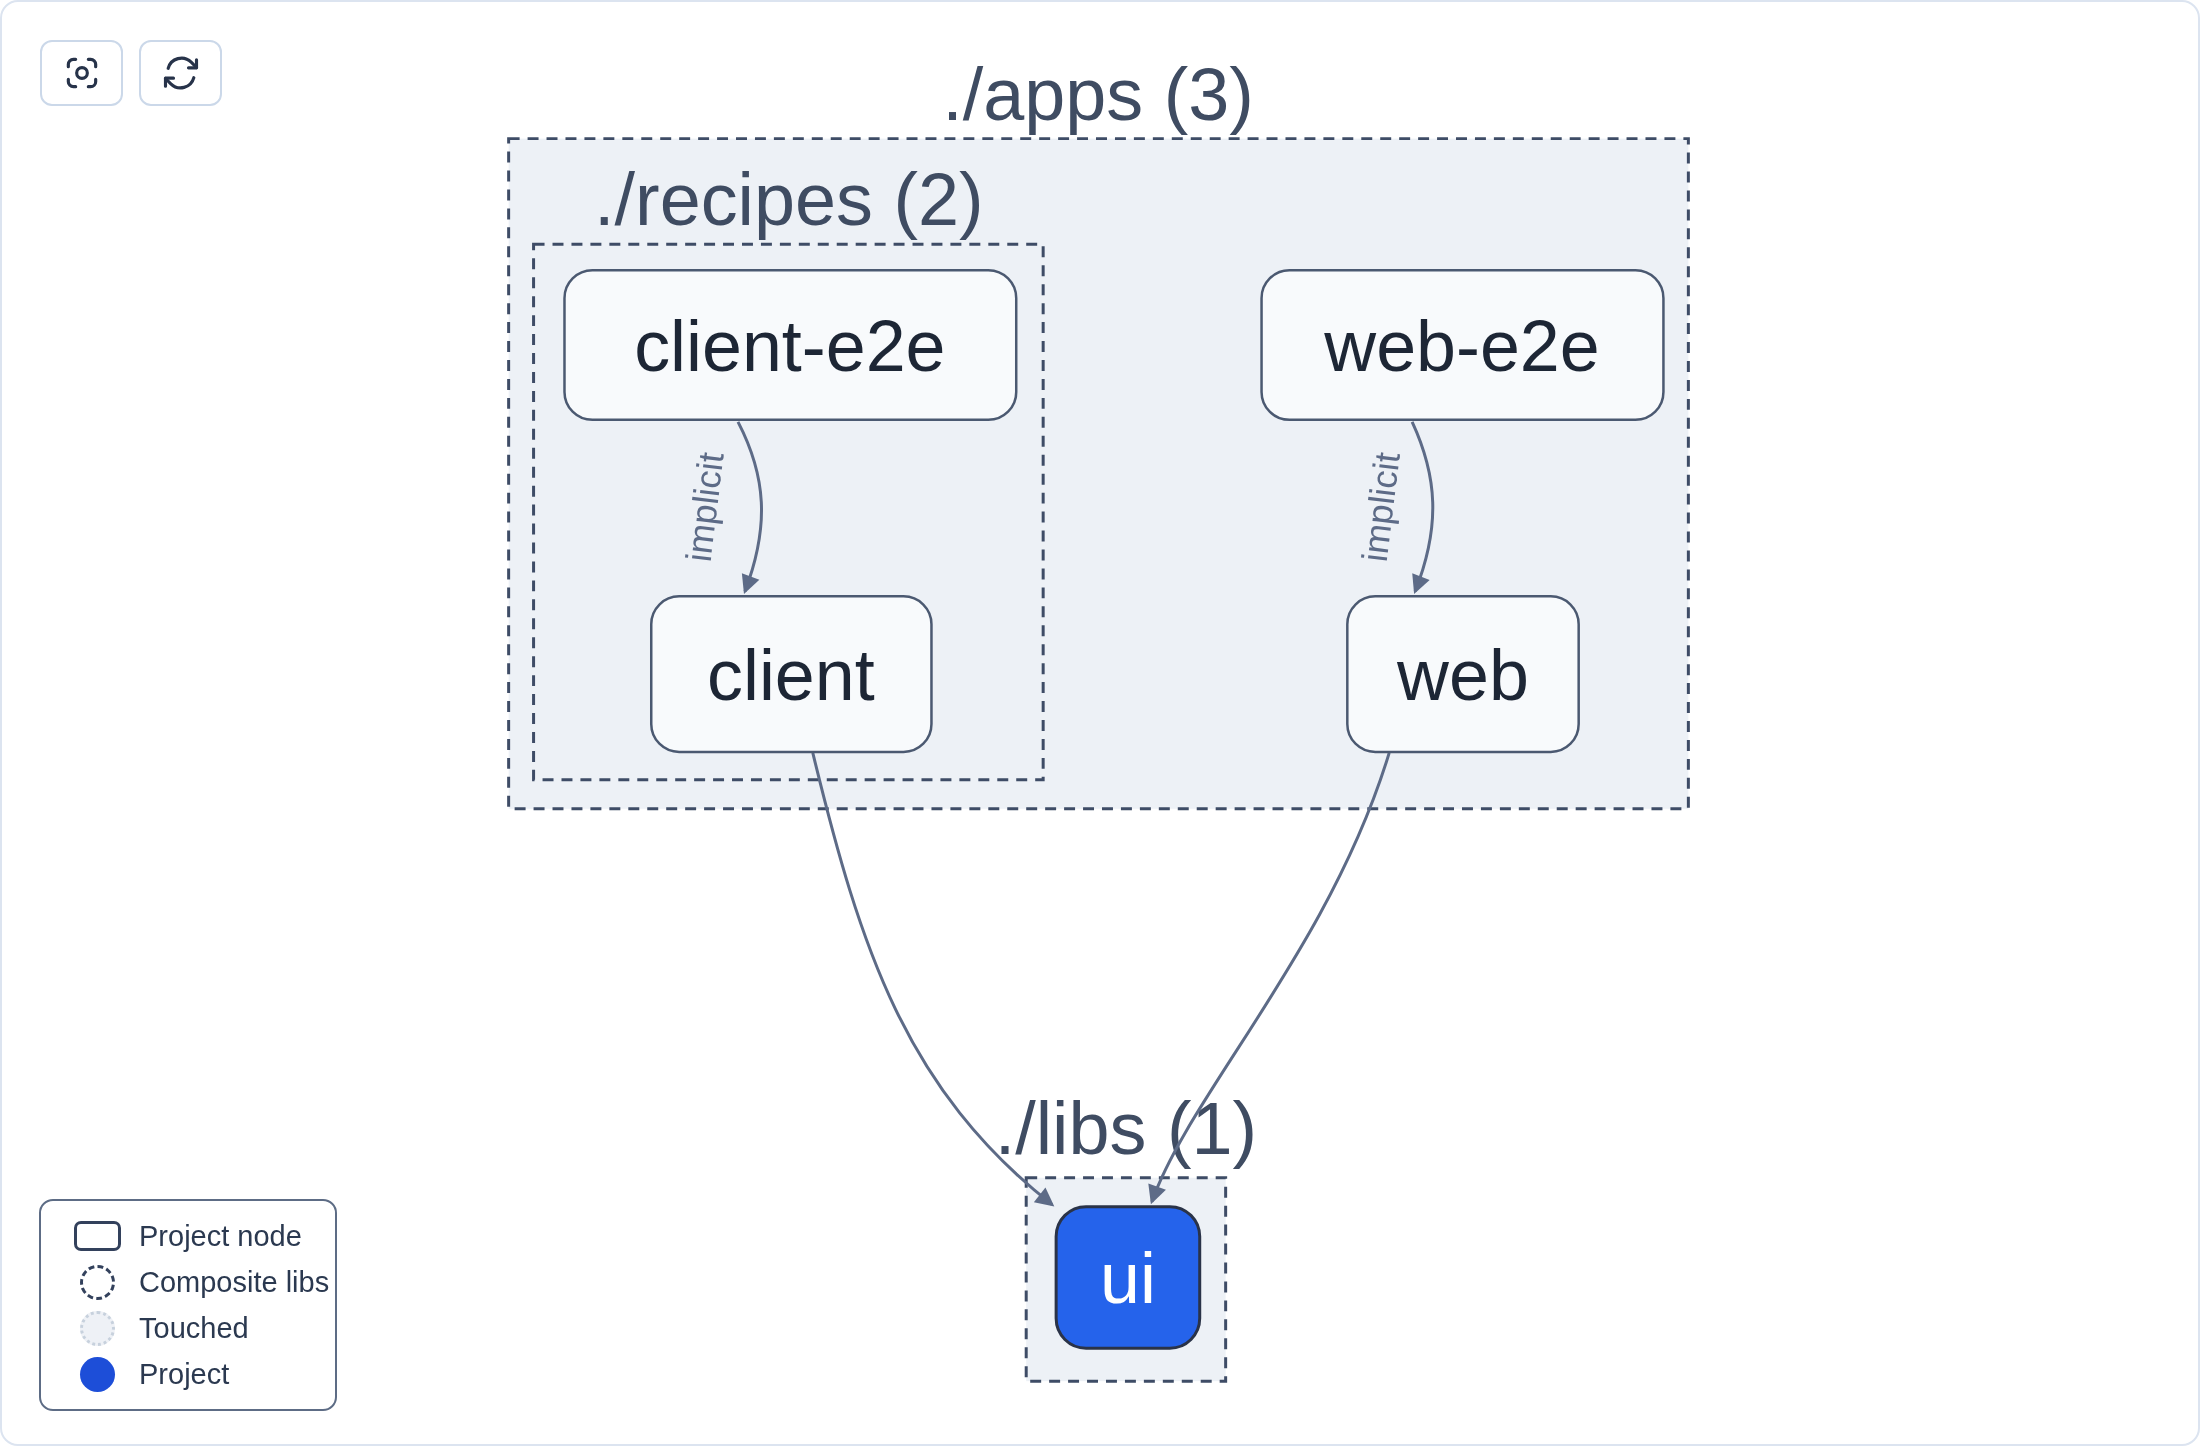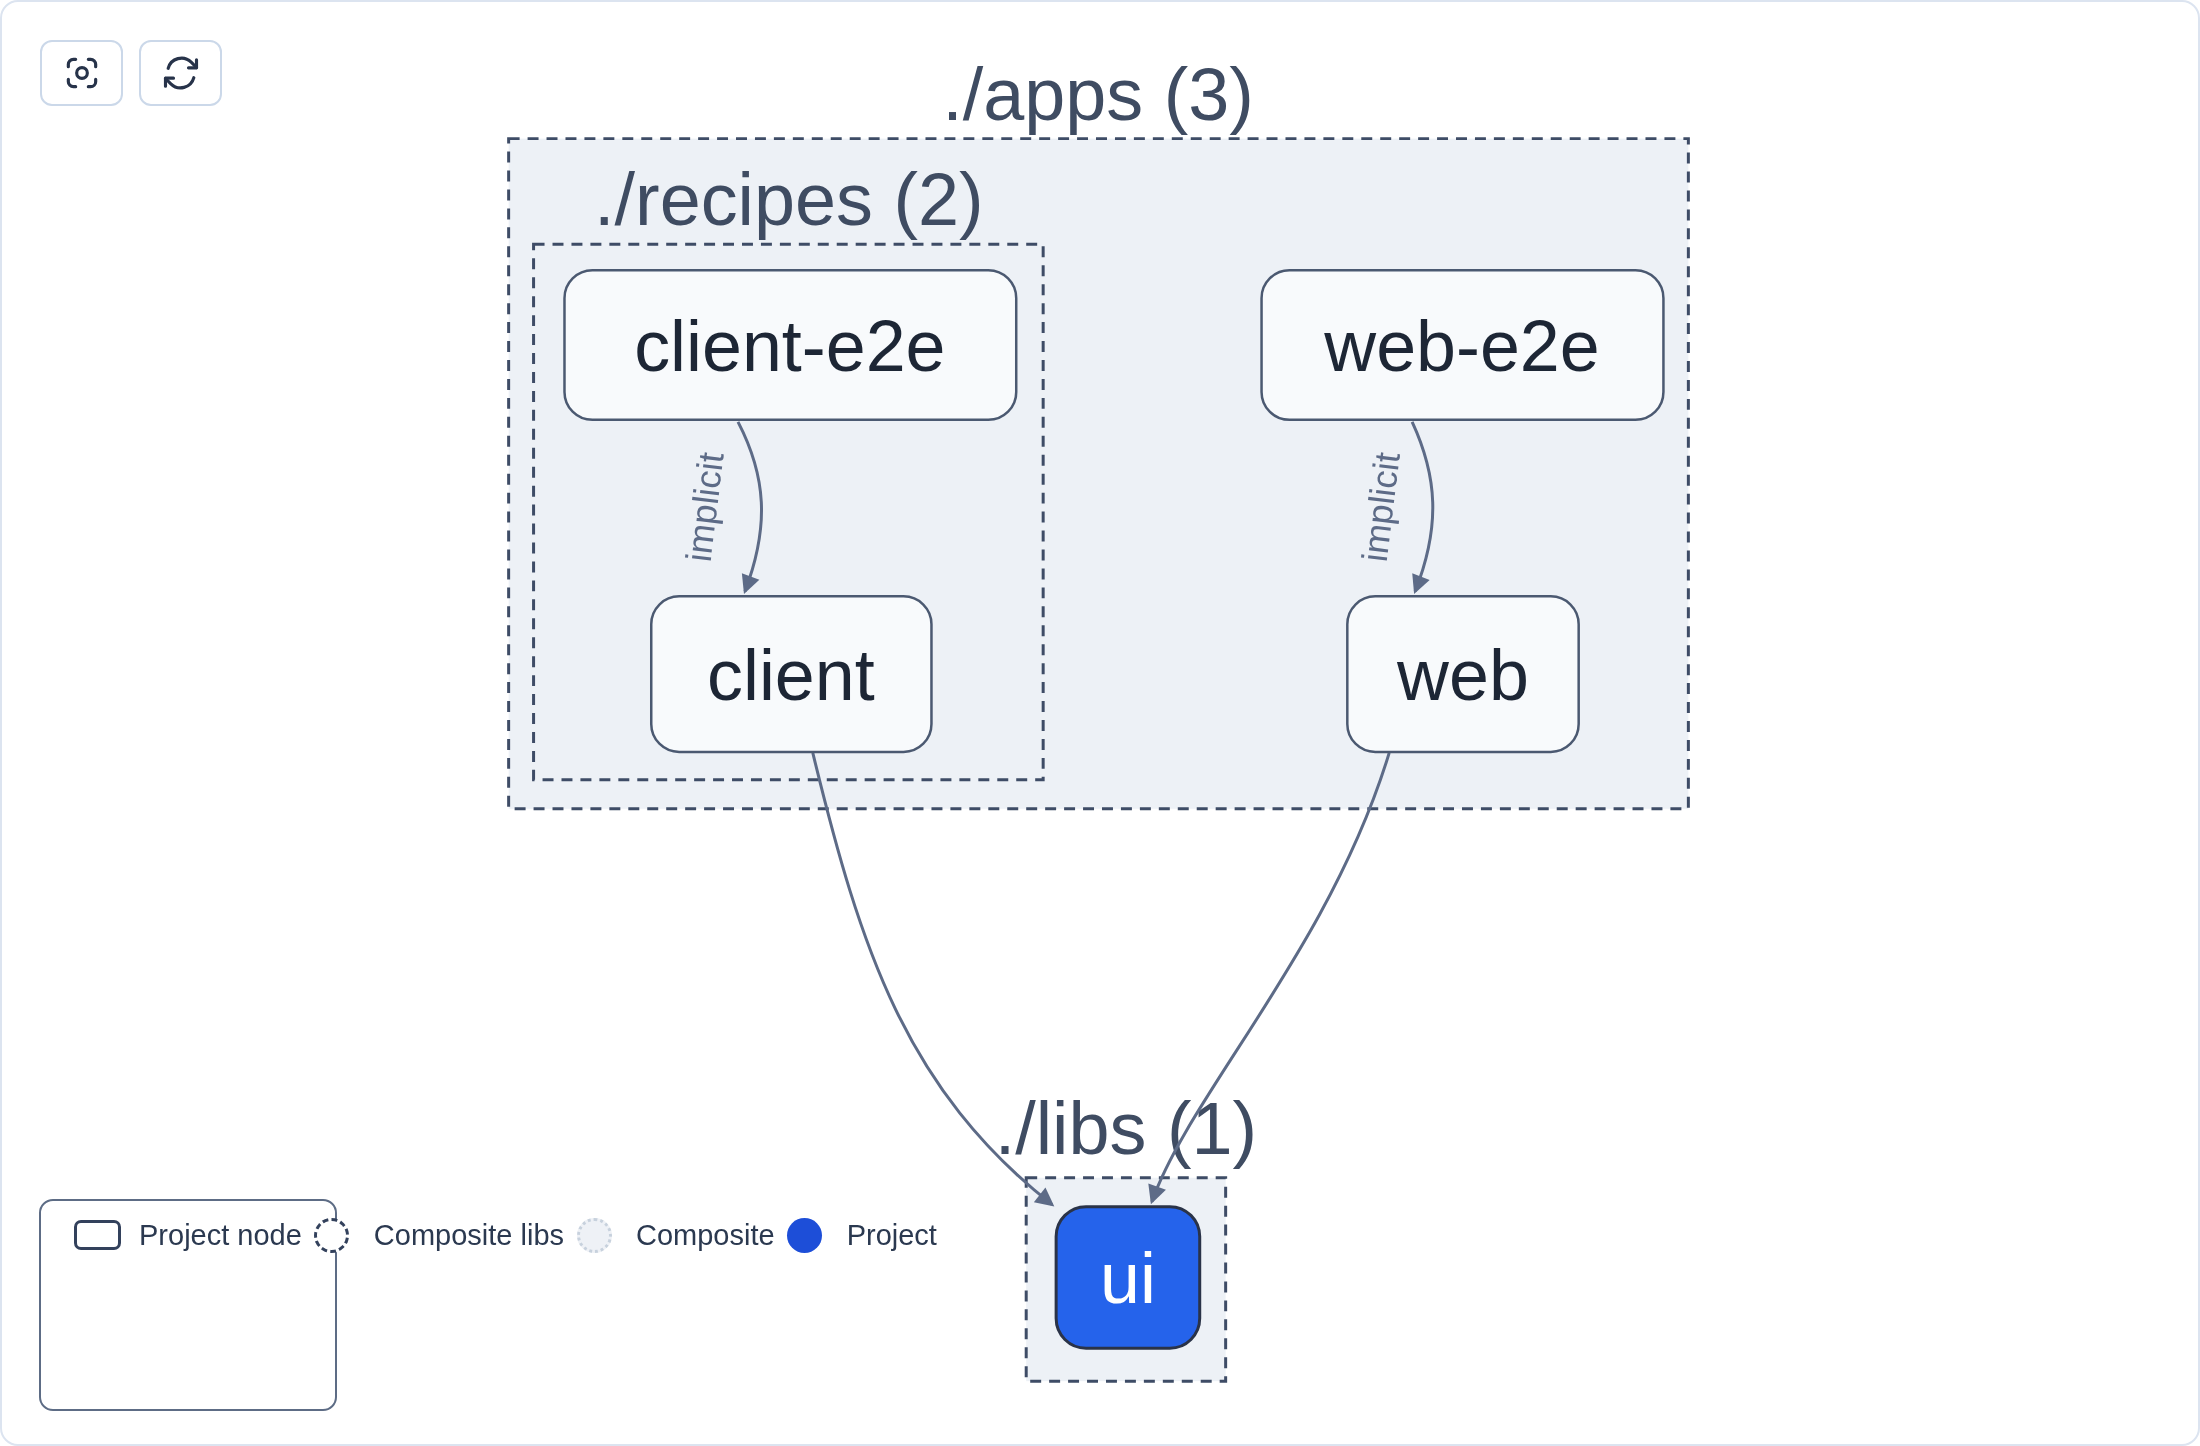--- a/index.html
+++ b/index.html
@@ -101,20 +101,21 @@
   .legend {
     position: absolute;
     left: 37px;
     top: 1197px;
     width: 298px;
     height: 212px;
     background: #ffffff;
     border: 2px solid #5d6c85;
     border-radius: 14px;
     display: flex;
+    flex-direction: column;
     justify-content: space-around;
     padding: 12px 18px 12px 26px;
     z-index: 5;
   }
   .legend-row {
     display: flex;
     align-items: center;
     height: 44px;
   }
   .legend-swatch-col {
@@ -242,21 +243,21 @@
     <div class="legend-row" data-interactable="false">
       <span class="legend-swatch-col">
           <span class="sw-composite" data-interactable="false"></span>
         </span>
       <span class="legend-label" data-interactable="false">Composite libs</span>
     </div>
     <div class="legend-row" data-interactable="false">
       <span class="legend-swatch-col">
           <span class="sw-affected" data-interactable="false"></span>
         </span>
-      <span class="legend-label" data-interactable="false">Composite</span>
+      <span class="legend-label" data-interactable="false">Touched</span>
     </div>
     <div class="legend-row" data-interactable="false">
       <span class="legend-swatch-col">
           <span class="sw-touched" data-interactable="false"></span>
         </span>
       <span class="legend-label" data-interactable="false">Project</span>
     </div>
   </div>
 
 </div>

